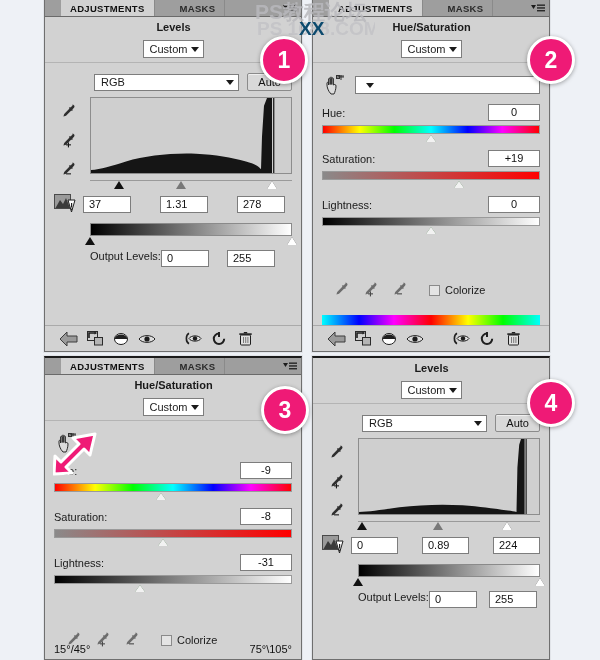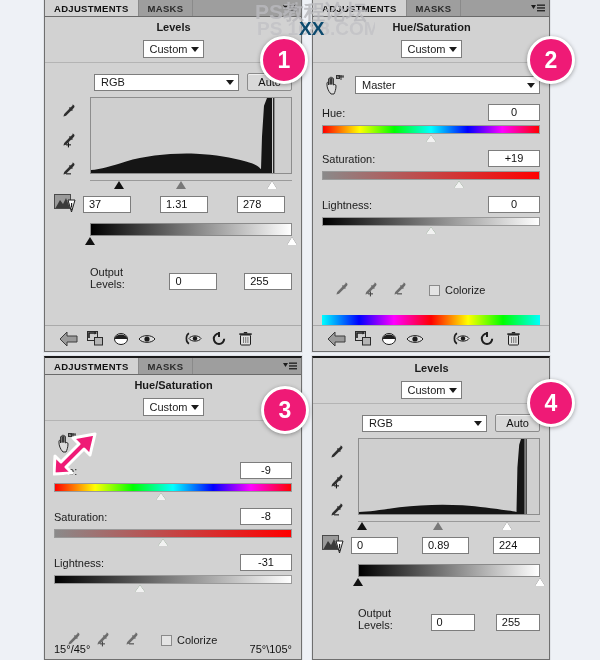--- a/index.html
+++ b/index.html
@@ -51,21 +51,21 @@
 
   
   .tabbar {
     height:17px; background:#9e9e9e;
     border-bottom:1px solid #6a6a6a;
     display:flex; align-items:stretch; position:relative;
   }
   .tab {
     padding:0 9px; display:flex; align-items:center;
     font-size:9.5px; font-weight:bold; letter-spacing:.3px;
-    color:#1d1d1d; border-right:1px solid #8a8a8a;
+    color:#1d1d1d; border-right:1px solid #8a8a8a;margin-left:16px;
   }
   .tab.active { background:#d2d2d2; color:#101010; }
   .tab.inactive { background:#9e9e9e; color:#2a2a2a; }
   .tab-filler { flex:1; background:#9e9e9e; }
   .panel-menu {
     width:22px; display:flex; align-items:center; justify-content:center;
     background:#9e9e9e; font-size:9px; color:#222;
   }
   .panel-menu svg { display:block; }
 
@@ -123,21 +123,21 @@
   .warn-ico { width:22px; height:20px; flex:none; }
   .nfield {
     background:#fff; border:1px solid #7d7d7d; height:17px;
     font-size:11px; line-height:15px; padding:0 5px; color:#111;
   }
   .nf-w { width:48px; }
 
   .gradbar { height:13px; border:1px solid #8a8a8a; margin:9px 0 0 0;
              background:linear-gradient(to right,#000 0%, #fff 100%); }
   .out-slider { position:relative; height:10px; }
-  .out-row { display:flex; align-items:flex-end; gap:9px; margin-top:20px; }
+  .out-row { display:flex; align-items:flex-start; gap:0; margin-top:4px; }
   .out-label { font-size:11px; }
 
   
   .footer {
     position:absolute; left:0; right:0; bottom:0; height:26px;
     border-top:1px solid #aaa; background:#d2d2d2;
     display:flex; align-items:center; padding:0 11px; gap:0;
   }
   .footer .fi { width:26px; display:flex; align-items:center; justify-content:center; }
   .footer .gap { width:20px; }
@@ -392,21 +392,20 @@
 
     <div class="target-row">
       <span class="hand-ico">
         <svg width="21" height="20" viewBox="0 0 21 20">
             <path d="M7 19 C4 16 3 12 3 10 L3 8 C3 7 4.6 7 4.6 8 L4.6 10 L4.6 4 C4.6 3 6.2 3 6.2 4 L6.2 9.5 L6.2 2.8 C6.2 1.8 7.8 1.8 7.8 2.8 L7.8 9.5 L7.8 3.6 C7.8 2.6 9.4 2.6 9.4 3.6 L9.4 10 C10.4 9 12 9.4 12 11 C12 14 11 17 10 19 Z" fill="#dcdcdc" stroke="#2a2a2a" stroke-width="1"></path>
             <path d="M14 1 L20 1 M17 0 L17 5 M13 2 L20 2" stroke="#333" stroke-width="1" fill="none"></path>
             <rect x="12.5" y="0.5" width="3" height="3" fill="none" stroke="#333"></rect>
           </svg>
       </span>
       <div class="combo range-combo">
-        <span class="cval">Master</span>
         <span class="caret"></span>
       </div>
     </div>
 
     <div class="hs-group">
       <div class="hs-head">
         <span class="hs-label">Hue:</span>
         <div class="nfield hs-val">0</div>
       </div>
       <div class="hs-bar hue-bar"></div>

